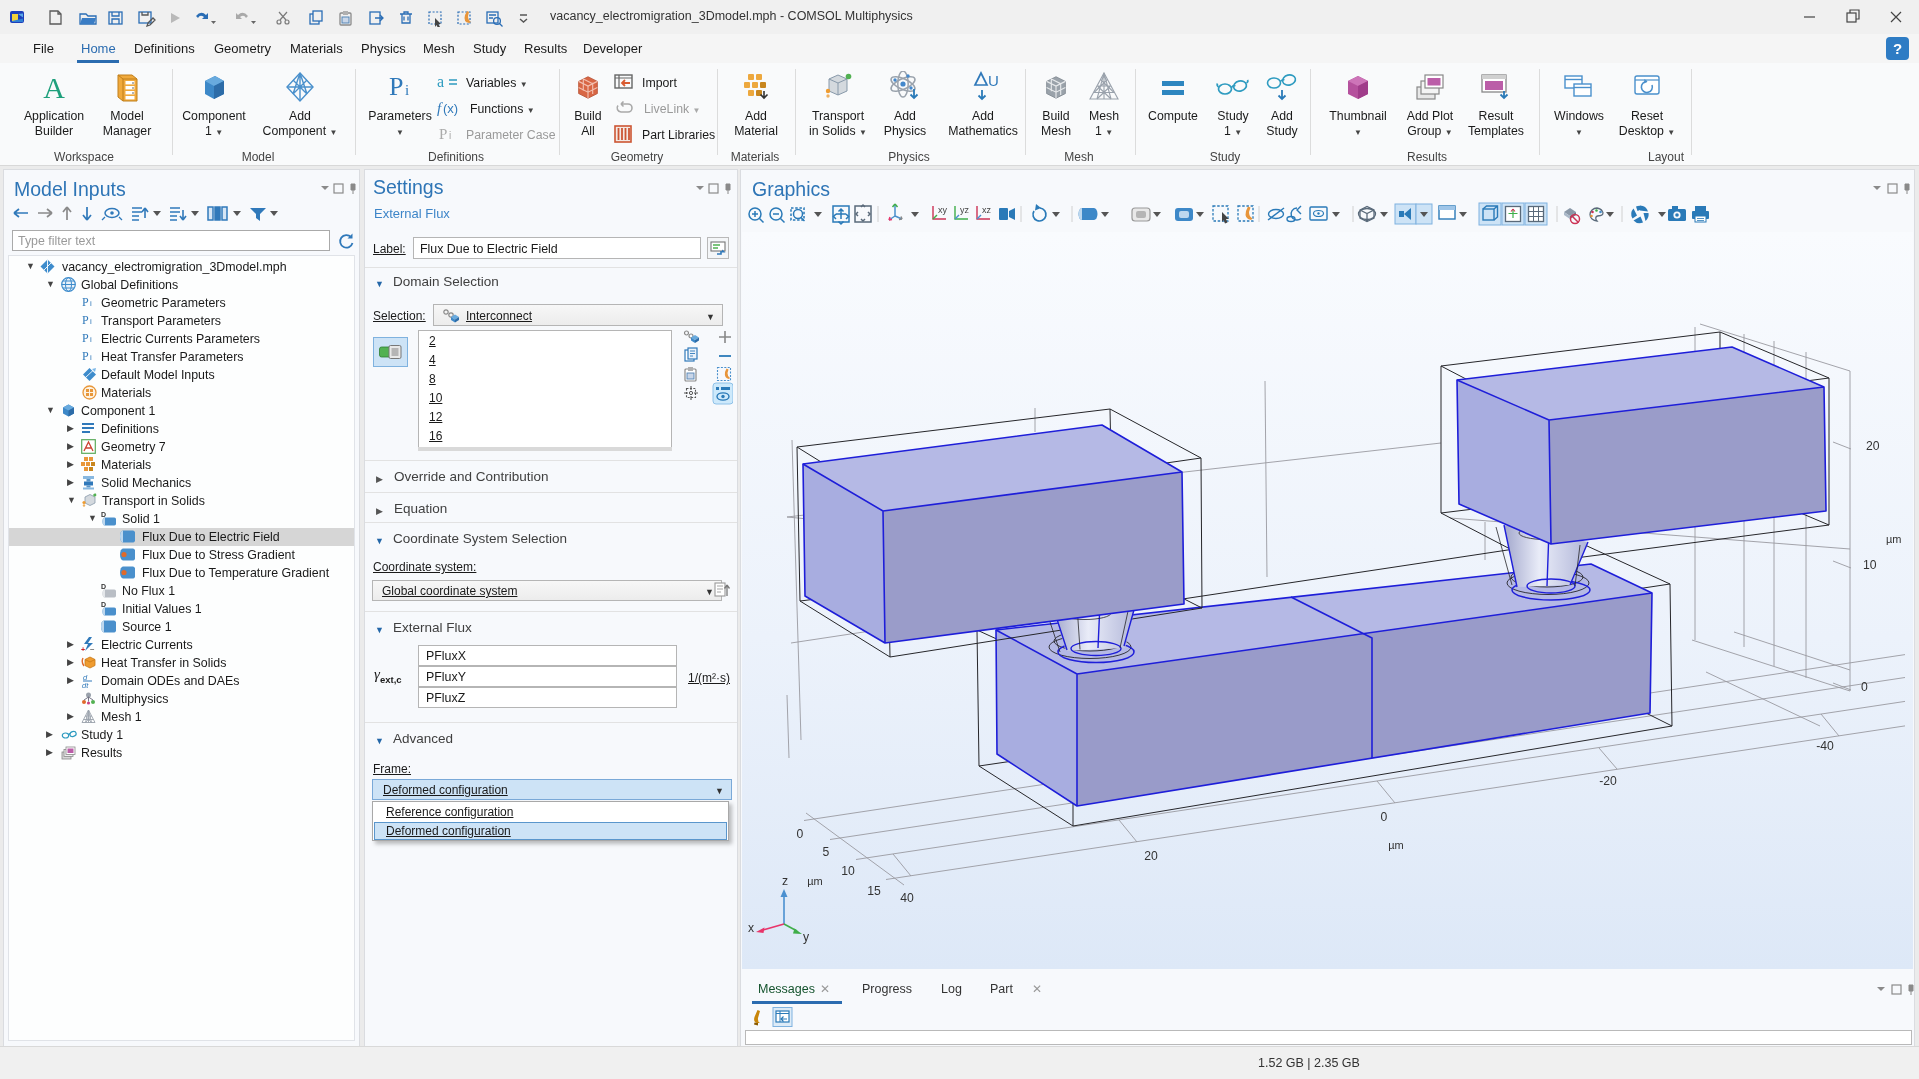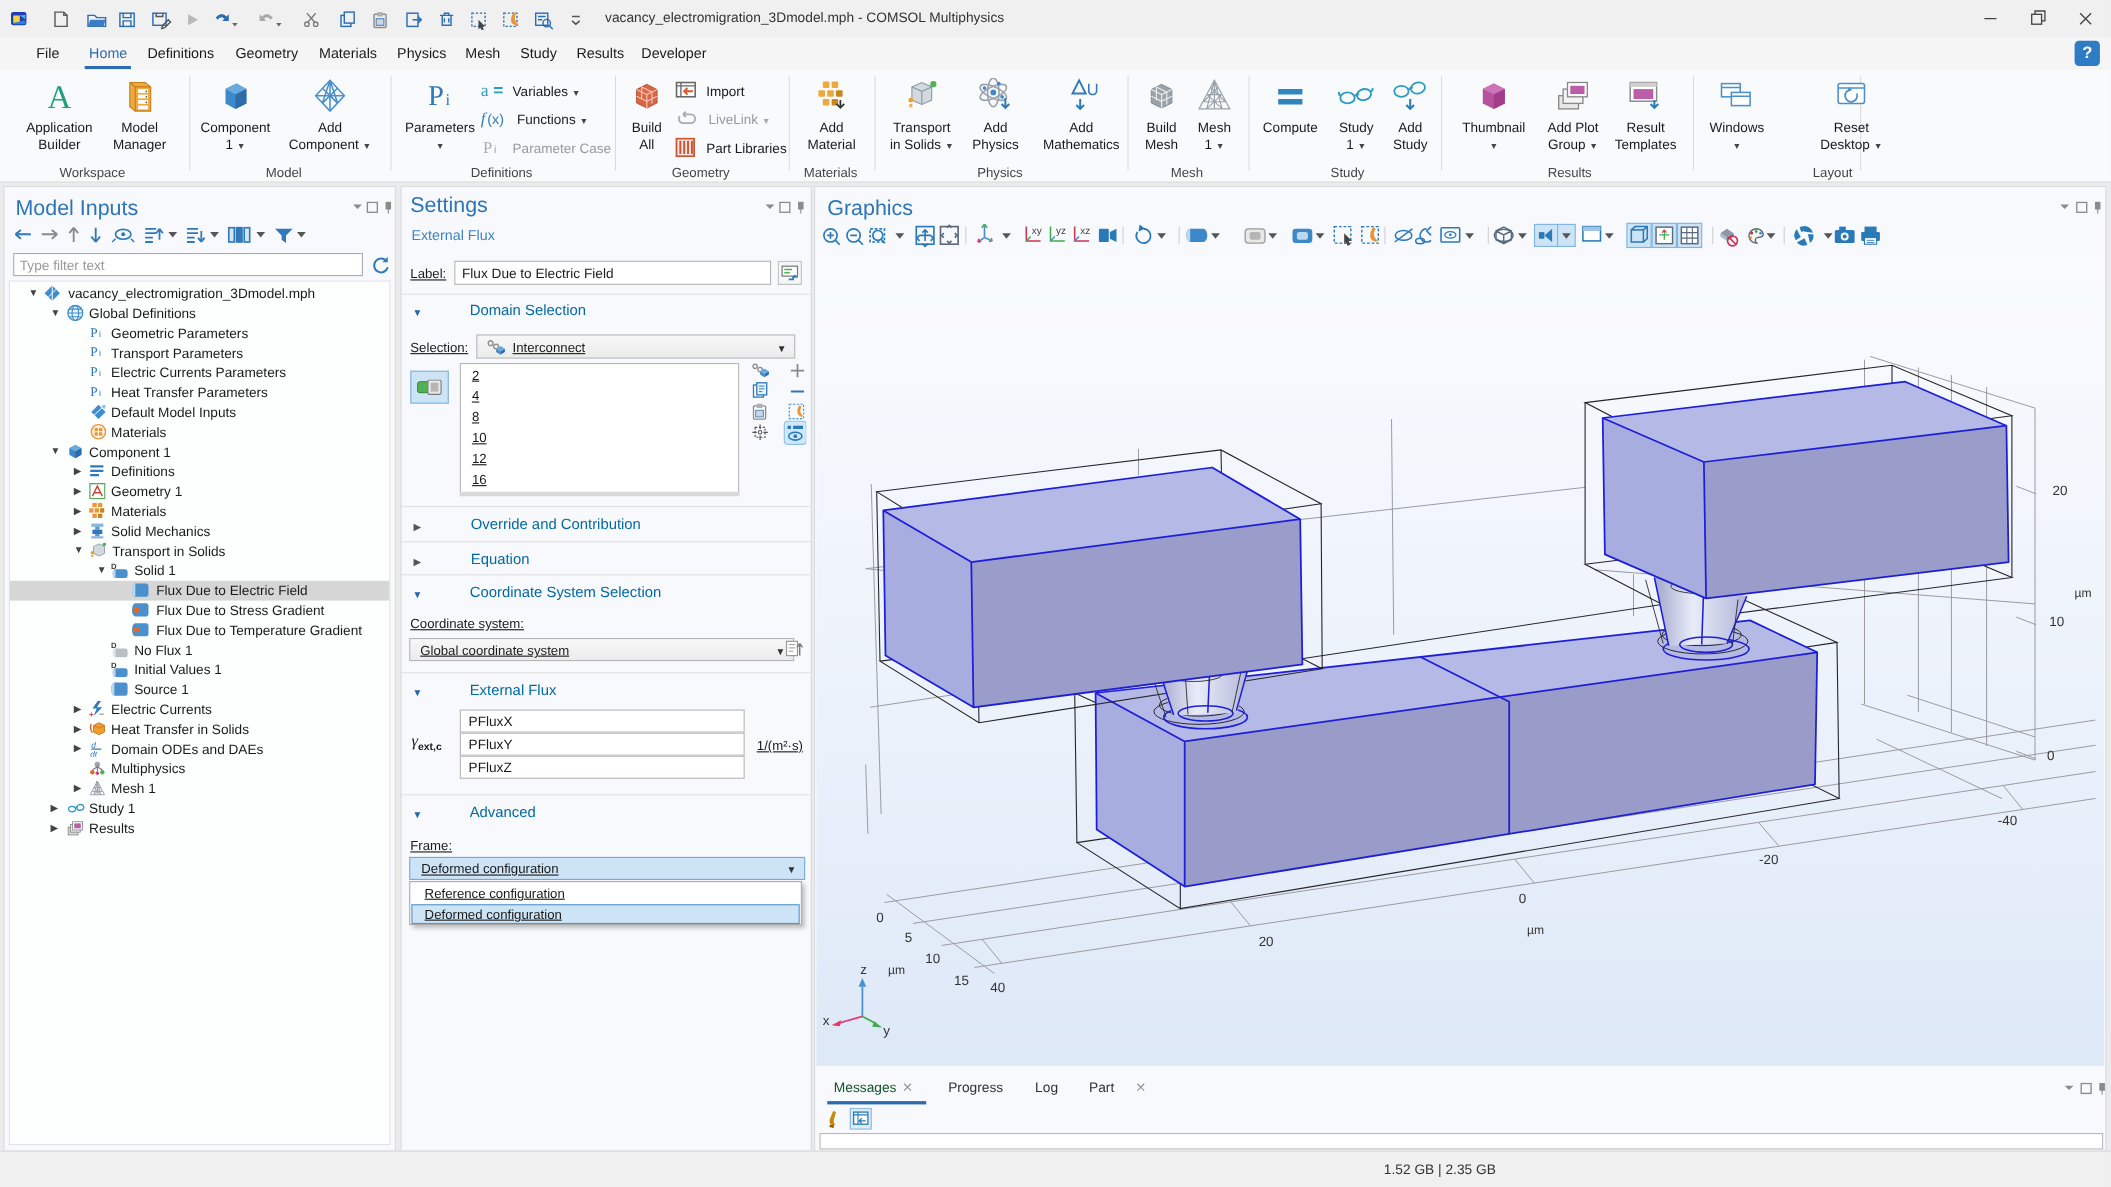--- a/index.html
+++ b/index.html
@@ -29,21 +29,21 @@
 #st { left:365px; width:372px; height:876px; }
 #gfx { left:741px; width:1173px; height:876px; background:#f7f9fc; }
 .phead { font-size:19.5px; color:#2e75b6; }
 
 #mbtree { position:absolute; left:4px; top:85px; width:347px; height:786px; background:#fdfefe; border:1px solid #e0e3e8; }
 .trow { position:absolute; left:0; width:100%; height:18px; font-size:12.4px; color:#1a1a1a; white-space:nowrap; }
 .trow svg { position:absolute; top:1px; }
 .tsel { background:#d6d6d6; }
 .chev { position:absolute; font-size:9px; color:#444; top:3px; }
 
-.shead { font-size:13.5px; color:#0369a1;margin-left:34px; }
+.shead { font-size:13.5px; color:#404040; }
 .slabel { font-size:12px; color:#1a1a1a;text-decoration:underline; }
 .sinput { position:absolute; background:#fff; border:1px solid #b5b5b5; font-size:12.4px; color:#1a1a1a; }
 .hr { position:absolute; left:0; width:372px; height:1px; background:#e2e2e2; }
 
 #gcanvas { position:absolute; left:1px; top:62px; width:1171px; height:737px; }
 
 #msgs { position:absolute; left:1px; top:801px; width:1171px; height:74px; background:#f7f9fc; }
 
 #statusbar { position:absolute; left:0; top:1046px; width:1919px; height:33px; background:#f0f0f0; border-top:1px solid #d9d9d9; }
 #statusbar div { position:absolute; left:1258px; top:9px; font-size:12.5px; color:#333; }
@@ -315,21 +315,21 @@
         <path d="M25 20 v7 m-3.5 -3.5 l3.5 3.5 3.5 -3.5" stroke="#2a7ab8" stroke-width="1.8" fill="none"></path>
       </svg>Result<br>Templates</div>
 <div class="rbtn" style="left:1548px;width:62px"><svg width="34" height="32" viewBox="0 0 34 32">
         <g fill="#fff" stroke="#4a90cc" stroke-width="1.4">
           <rect x="3" y="5" width="17" height="12"></rect>
           <path d="M3 8.5 h17"></path>
           <rect x="12" y="13" width="17" height="12"></rect>
           <path d="M12 16.5 h17"></path>
         </g>
       </svg>Windows<br><span class="caret">▼</span></div>
-<div class="rbtn" style="left:1646px;width:74px"><svg width="32" height="32" viewBox="0 0 32 32">
+<div class="rbtn" style="left:1610px;width:74px"><svg width="32" height="32" viewBox="0 0 32 32">
         <rect x="4" y="5" width="24" height="18" rx="2" fill="#fff" stroke="#4a90cc" stroke-width="1.4"></rect>
         <path d="M4 9 h24" stroke="#4a90cc" stroke-width="1.2"></path>
         <path d="M21 14 a5.5 5.5 0 1 1 -5 -3.5 l-1 0" fill="none" stroke="#4a90cc" stroke-width="1.6"></path>
         <path d="M13.5 8 l3 2.5 -3.5 2z" fill="#4a90cc"></path>
       </svg>Reset<br>Desktop <span class="caret">▼</span></div>
 </div>
 <div id="mb">
 <div class="phead abs" style="left:10px;top:8px">Model Inputs</div>
 <svg class="abs" style="left:316px;top:13px" width="36" height="12" viewBox="0 0 36 12">
       <path d="M1 3 l4 4 4-4z" fill="#8a8a8a"></path>
@@ -451,21 +451,21 @@
           <path d="M1 3 h12 M1 7 h12 M1 11 h8" stroke="#3079ba" stroke-width="2"></path>
         </svg>
         <span style="position:absolute;left:92px;top:2px">Definitions</span>
       </div>
 <div class="trow" style="top:182px">
         <span class="chev" style="left:58px">▶</span>
         <svg style="left:72px" width="15" height="15" viewBox="0 0 15 15">
           <rect x="0.7" y="0.7" width="13.6" height="13.6" fill="#fff" stroke="#5aaa5a" stroke-width="1.2"></rect>
           <path d="M3 12 L7.5 3 12 12 M4.5 9 h6" stroke="#cc4433" stroke-width="1.3" fill="none"></path>
         </svg>
-        <span style="position:absolute;left:92px;top:2px">Geometry 1</span>
+        <span style="position:absolute;left:92px;top:2px">Geometry 7</span>
       </div>
 <div class="trow" style="top:200px">
         <span class="chev" style="left:58px">▶</span>
         <svg style="left:72px" width="14" height="14" viewBox="0 0 14 14">
           <g fill="#e8973a">
             <rect x="3" y="0" width="4" height="4"></rect>
             <rect x="8" y="0" width="4" height="4"></rect>
             <rect x="0" y="5" width="4" height="4"></rect>
             <rect x="5" y="5" width="4" height="4"></rect>
             <rect x="3" y="10" width="4" height="4"></rect>

